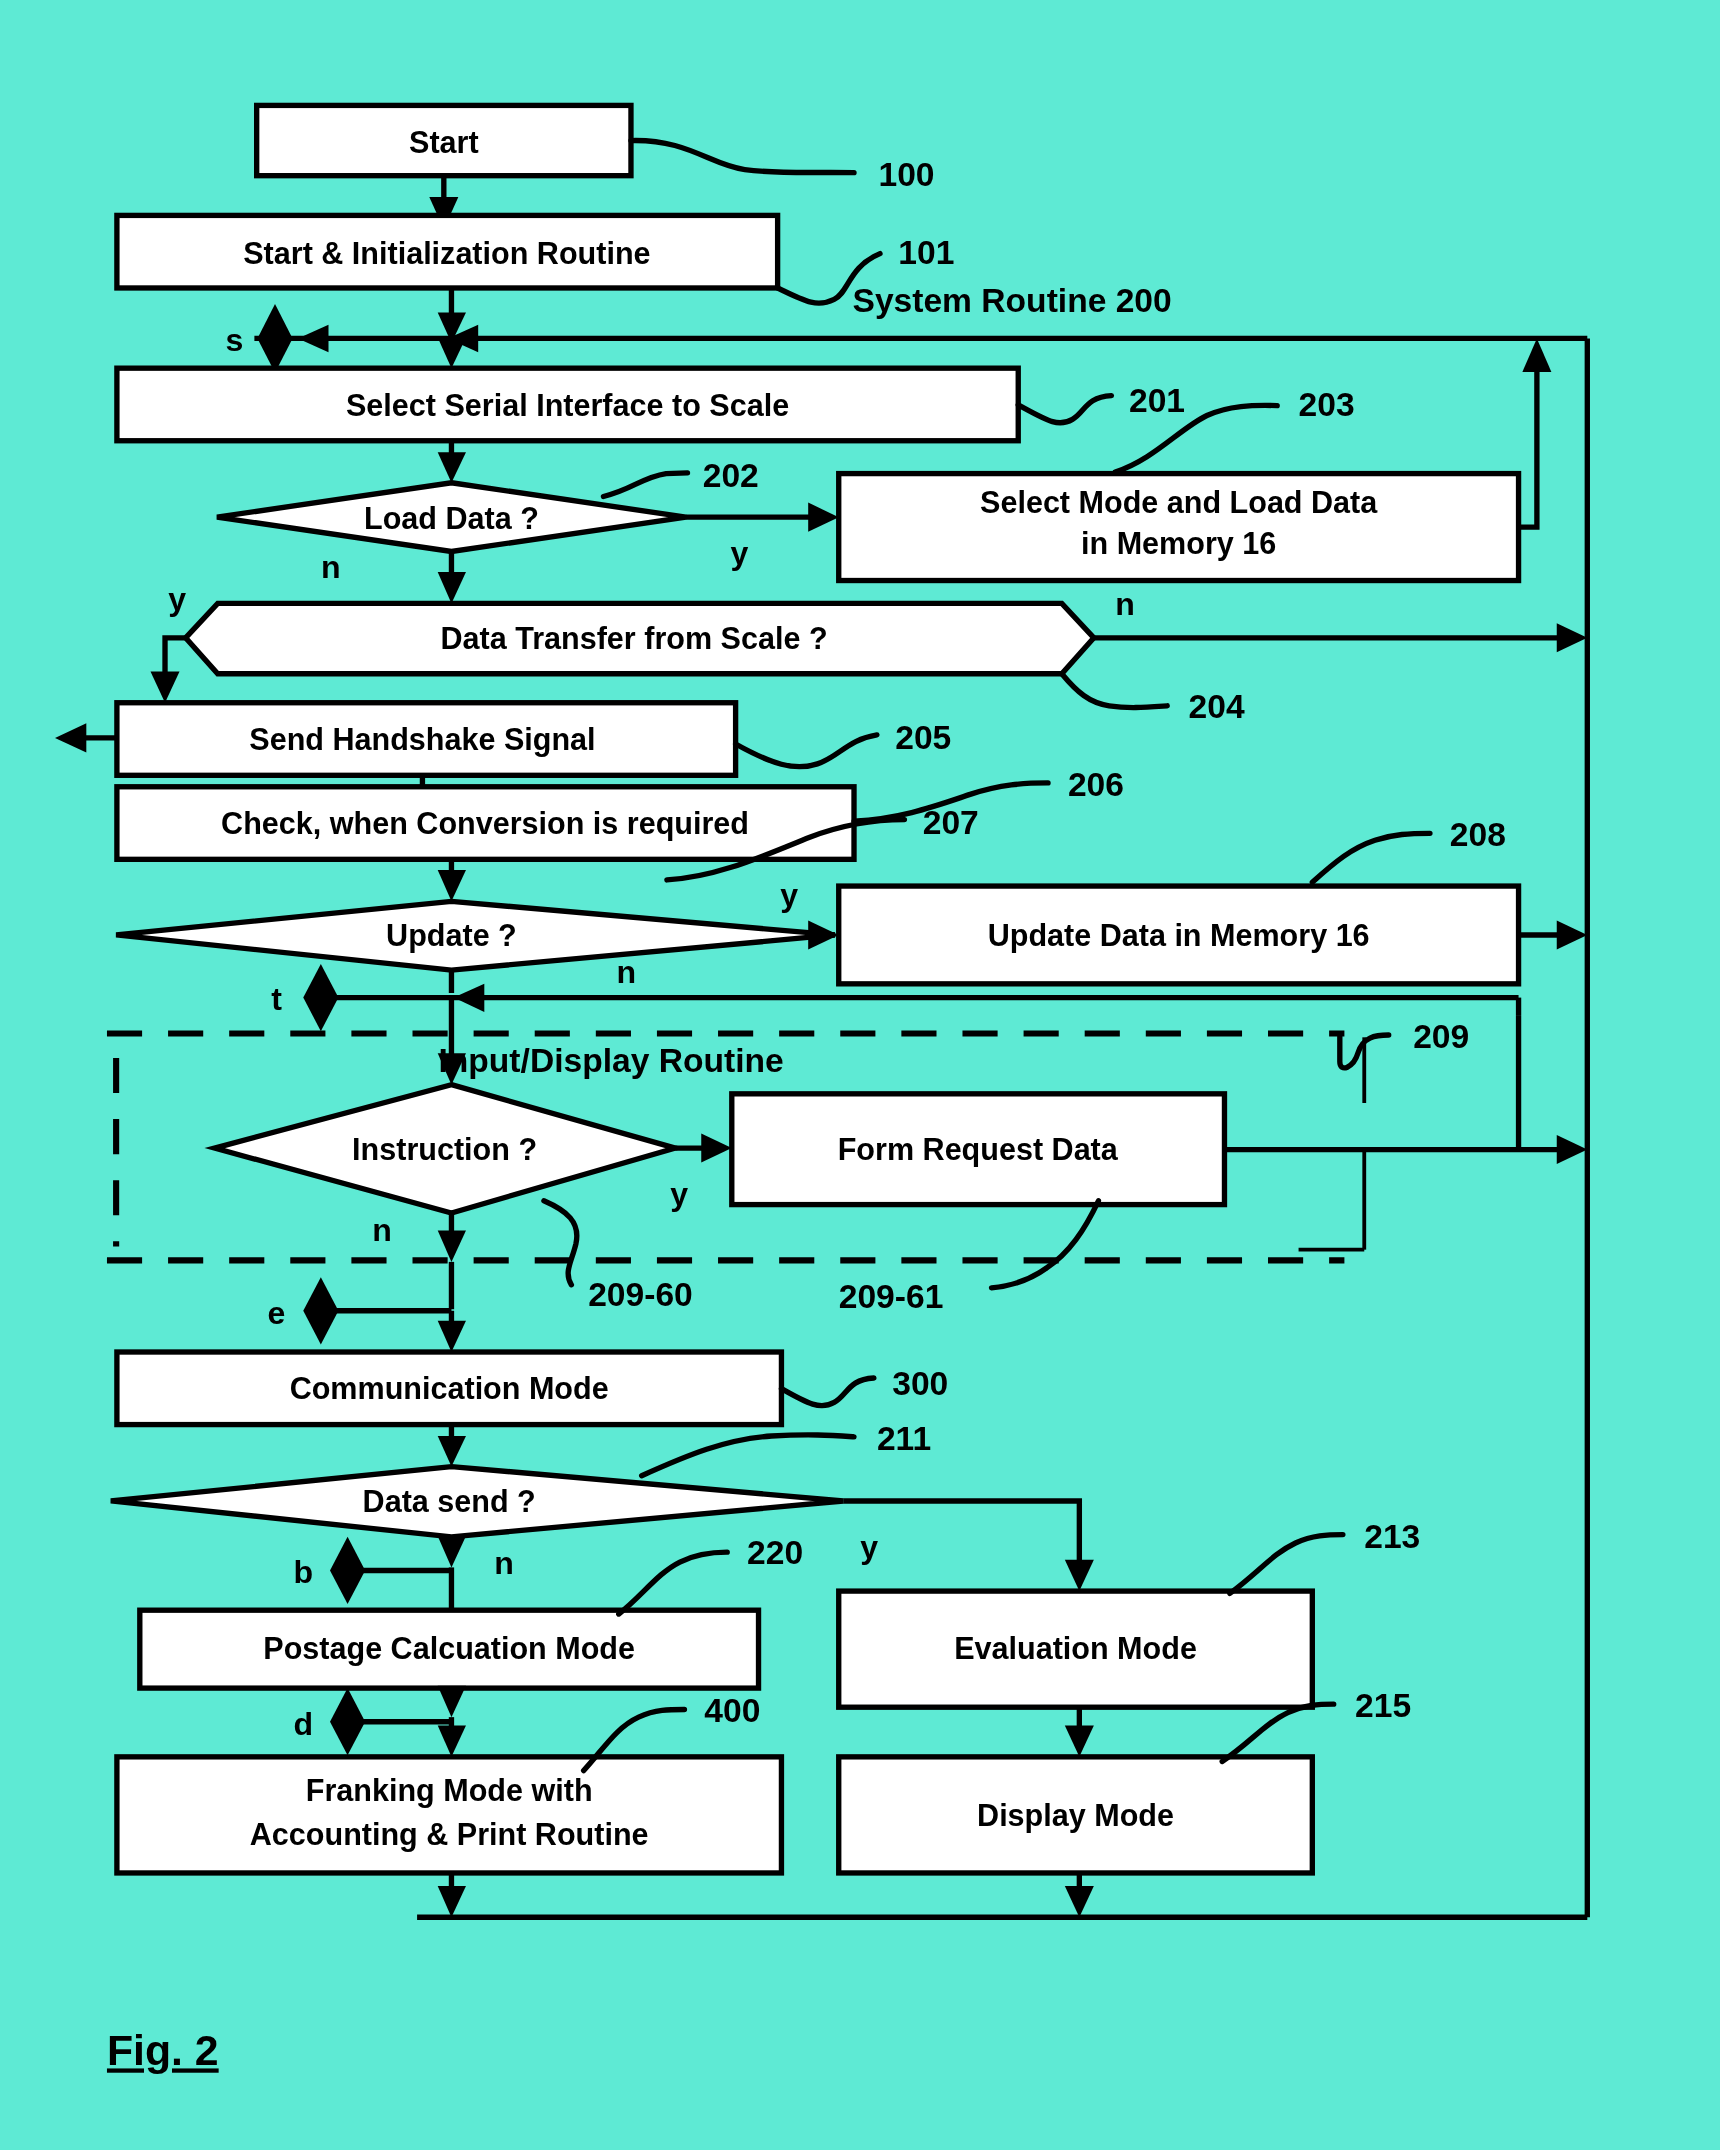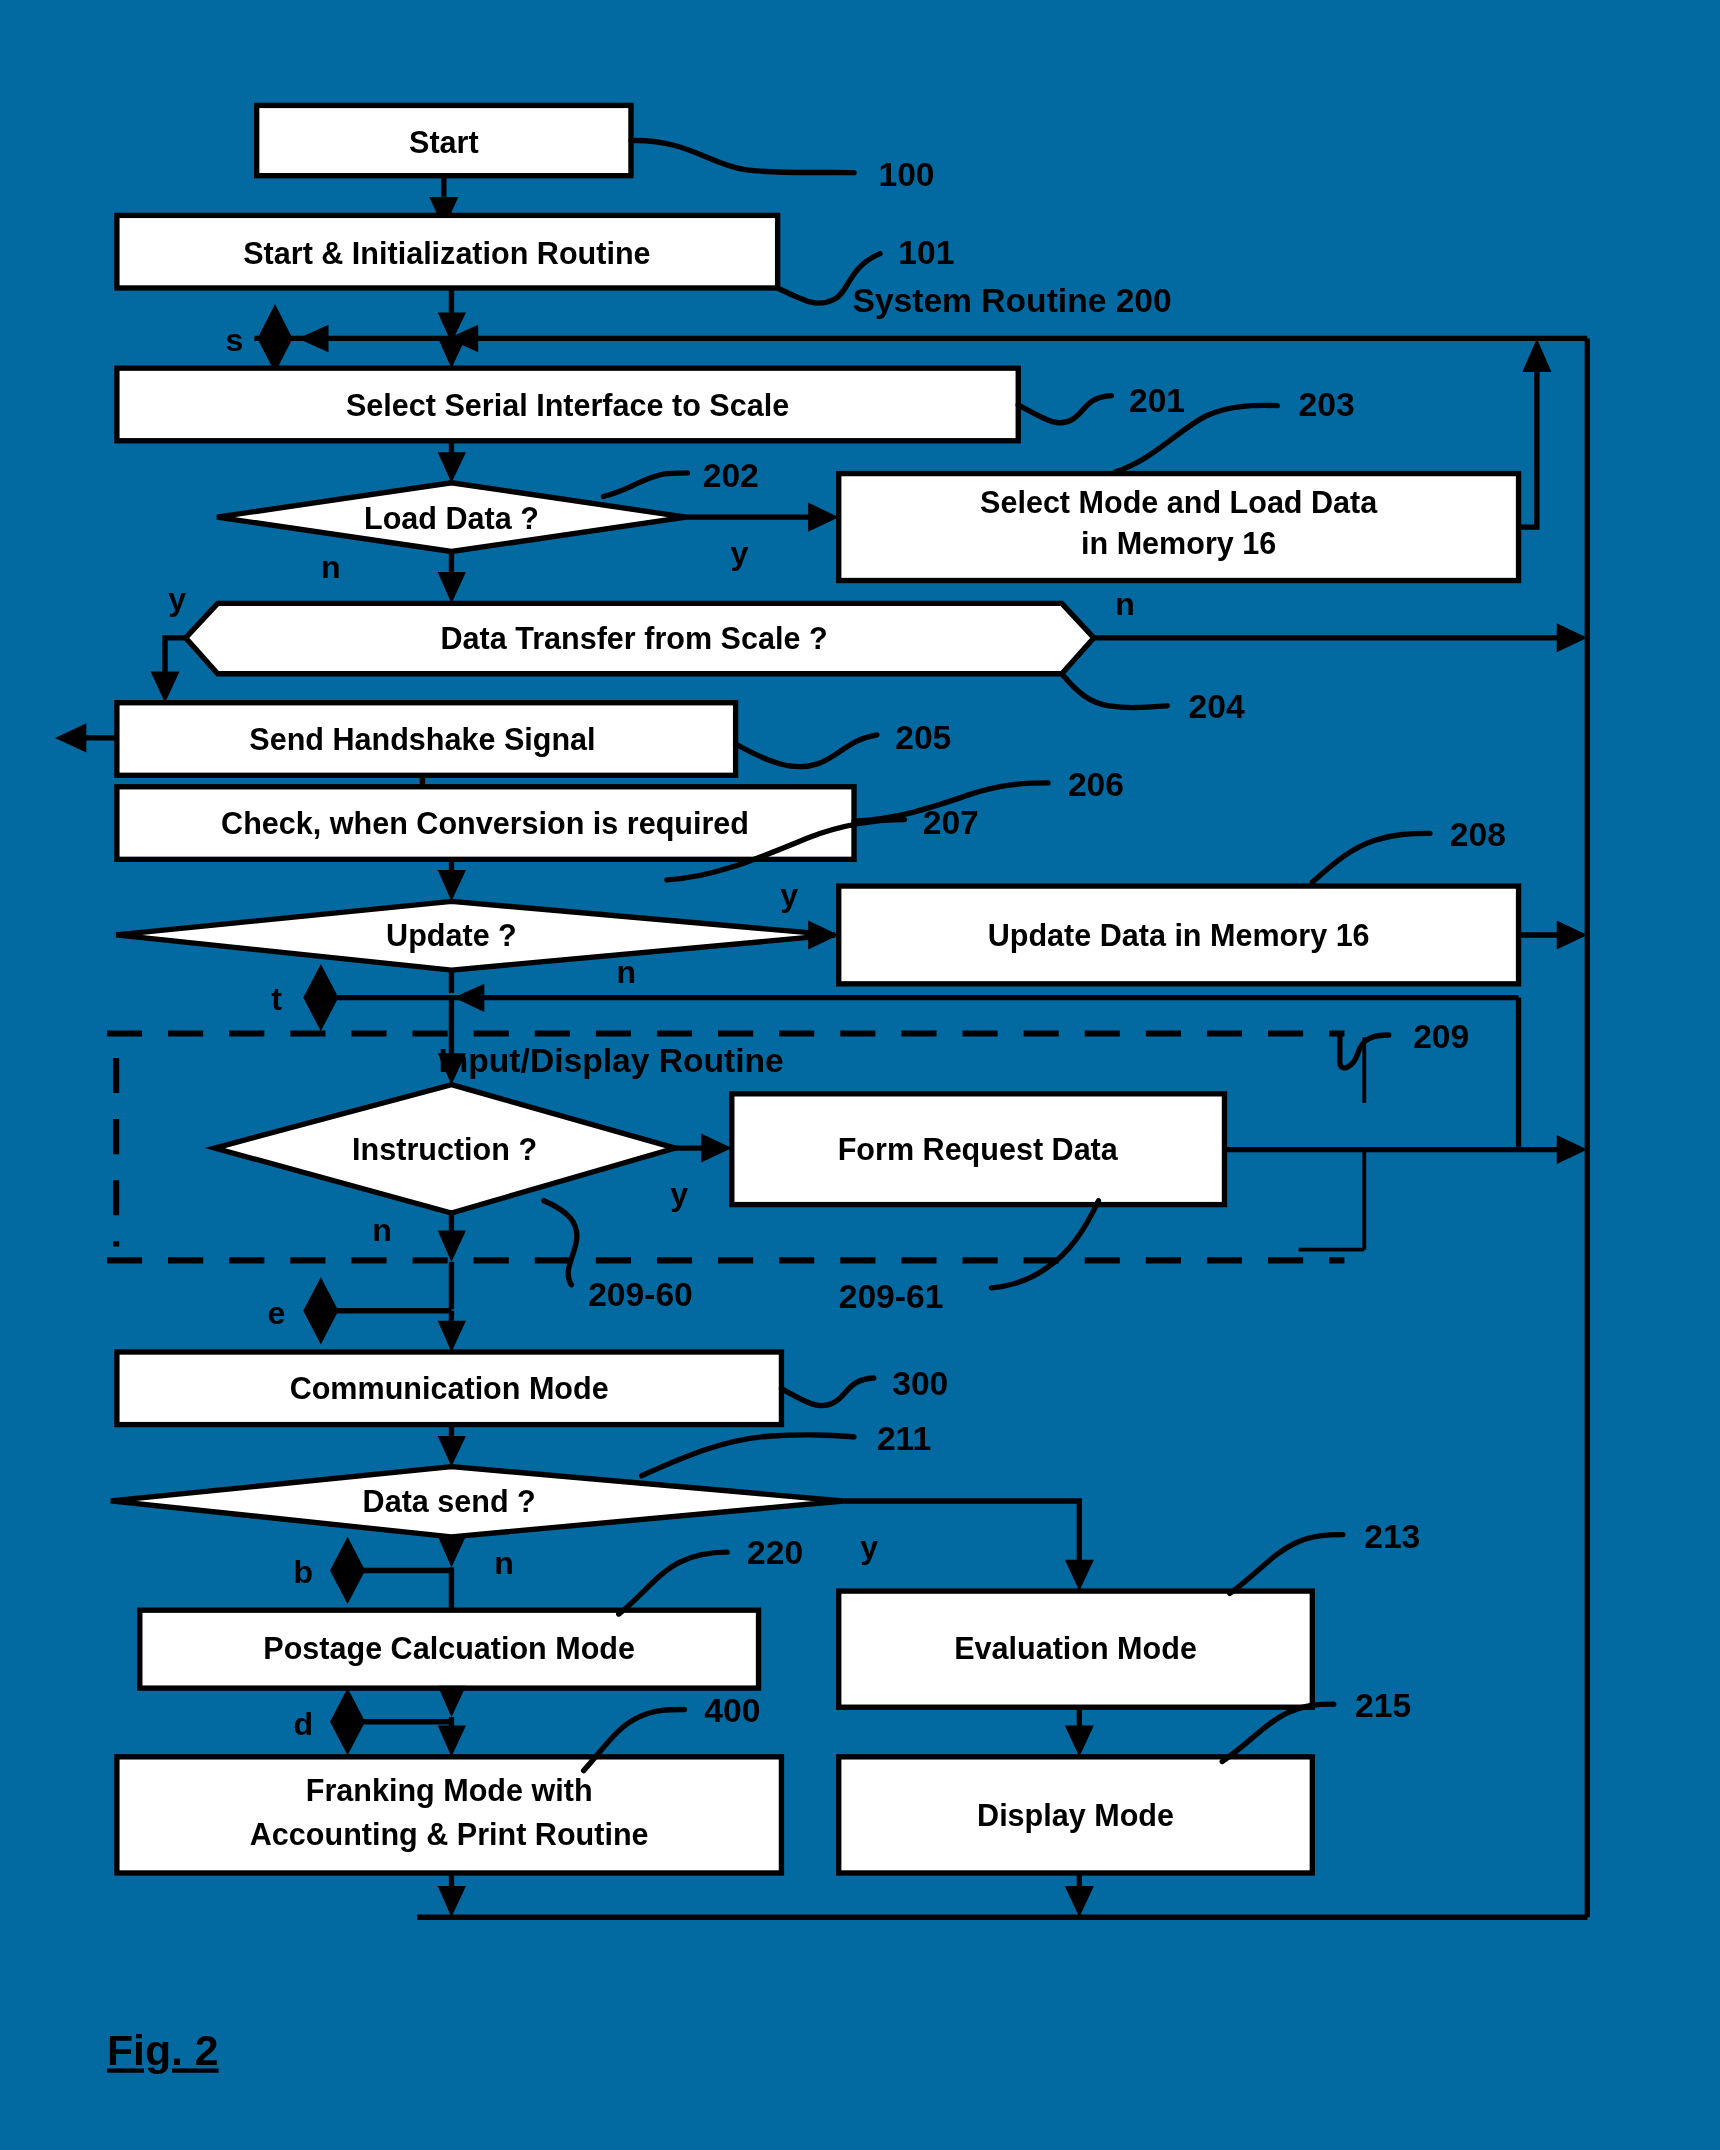--- a/index.html
+++ b/index.html
@@ -1,17 +1,17 @@
 <!DOCTYPE html>
 <html style="font-size:12.2px"><head>
 <meta charset="utf-8">
 <style>
   html,body{margin:0;padding:0;background:#ffffff;}
   body{width:1721px;height:2151px;font-family:"Liberation Sans",sans-serif;}
-  #stage{position:relative;width:1721px;height:2151px;overflow:hidden;background:#0369a1;}
+  #stage{position:relative;width:1721px;height:2151px;overflow:hidden;background:#5eead4;}
   svg{position:absolute;left:0;top:0;}
   .bx{fill:#ffffff;stroke:#000000;stroke-width:7;}
   .ln{stroke:#000000;stroke-width:7;fill:none;}
   .ln-thin{stroke:#000000;stroke-width:5;fill:none;}
   .lead{stroke:#000000;stroke-width:7;fill:none;stroke-linecap:round;}
   .dash{stroke:#000000;stroke-width:8;fill:none;stroke-dasharray:46 34;}
   .fillblk{fill:#000000;}
   text{font-family:"Liberation Sans",sans-serif;fill:#000;font-weight:bold;}
   .t-box{font-size:40px;text-anchor:middle;}
   .t-num{font-size:44px;text-anchor:start;}

